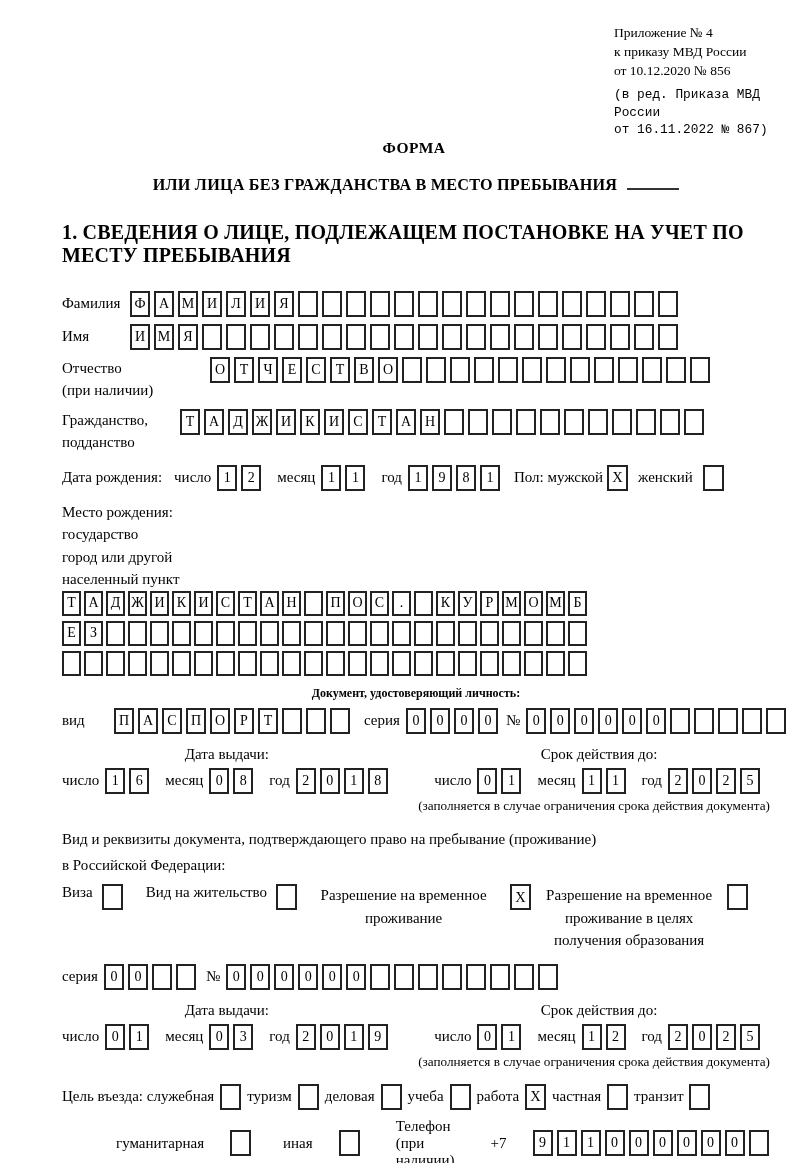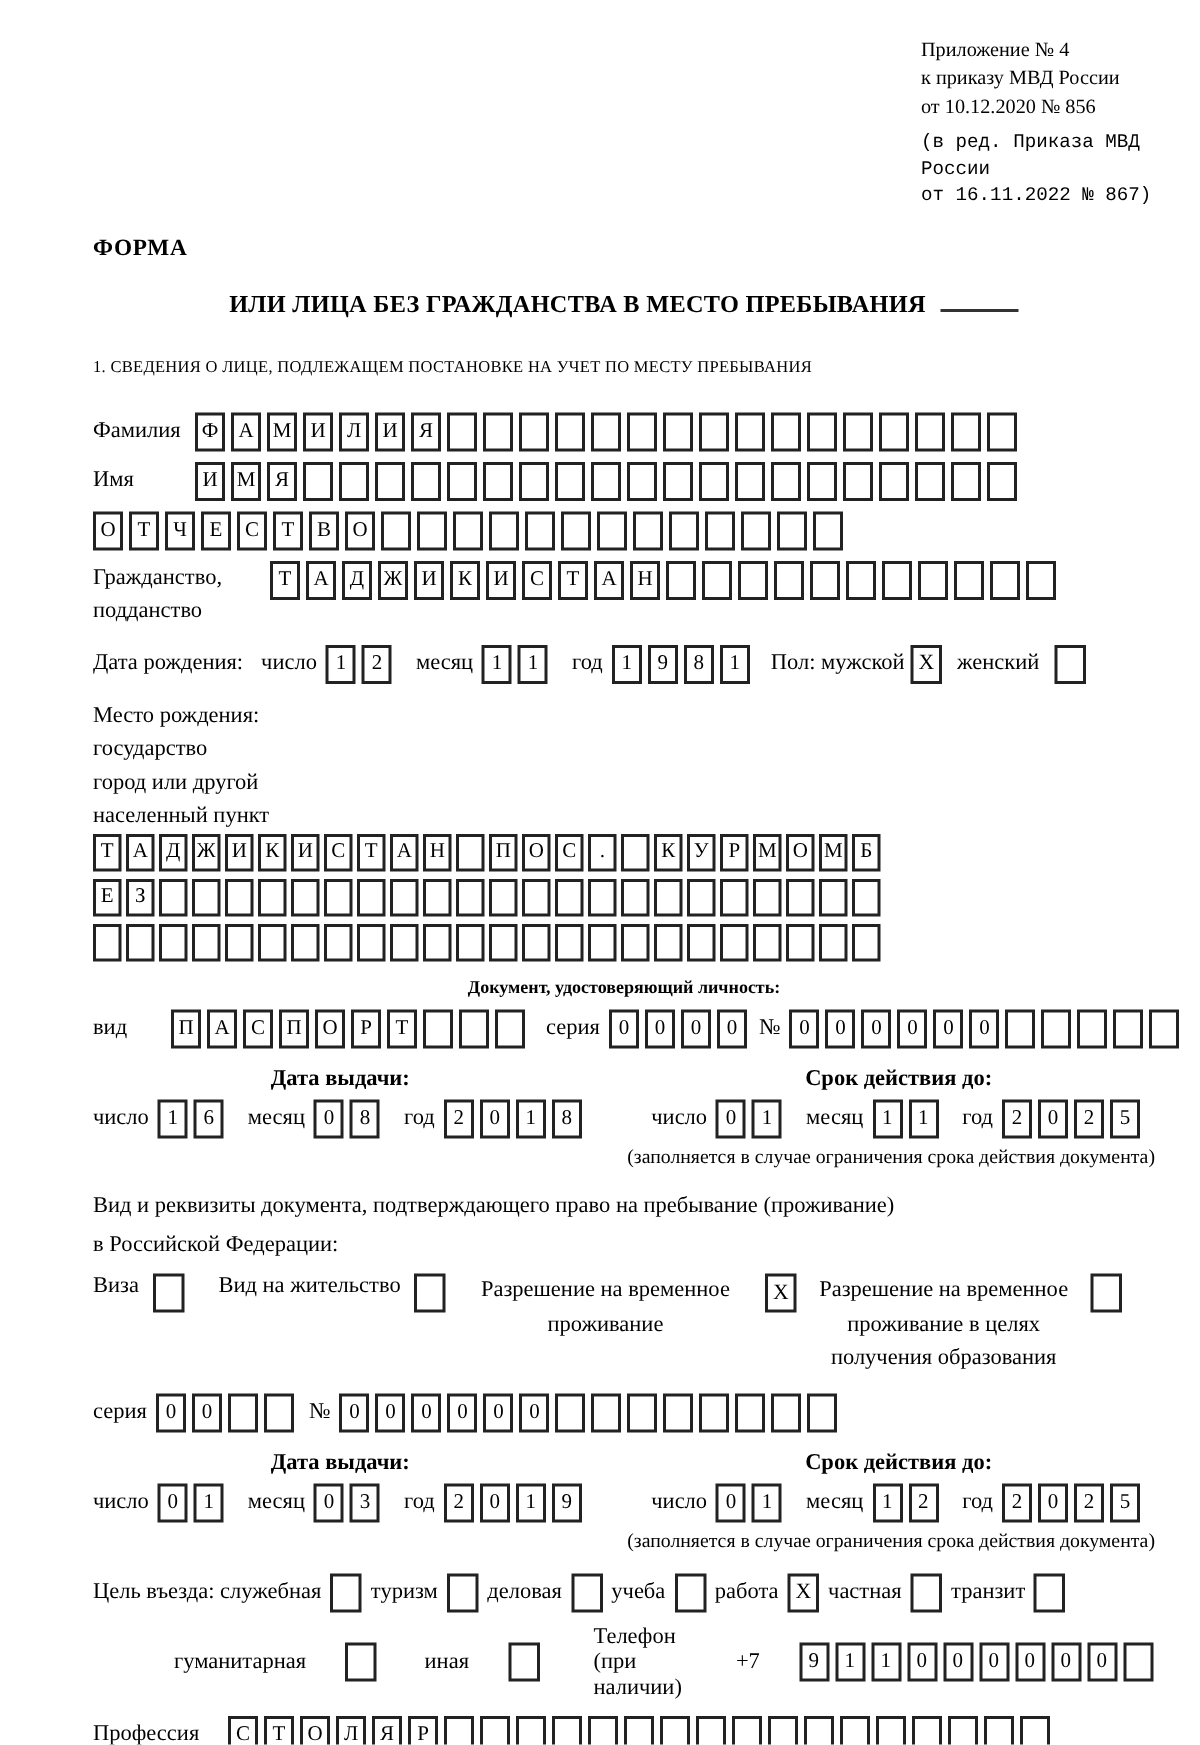--- a/index.html
+++ b/index.html
@@ -7,26 +7,26 @@
   body {
     width:800px; height:1163px; background:#ffffff; color:#000;
     font-family:"Liberation Serif","DejaVu Serif",serif;
     font-size:15px; overflow:hidden;
   }
   .page { padding:24px 30px 0 62px; }
 
   
   .appendix { margin-left:552px; font-size:13.5px; line-height:1.4; }
   .appendix-sub { margin-top:5px; font-size:12.8px; line-height:1.4;font-family:Liberation Mono, monospace; }
-  .forma { text-align:left; font-weight:bold; font-size:15.5px; margin-top:18px; padding-right:4px; letter-spacing:.5px; }
+  .forma { text-align:center; font-weight:bold; font-size:15.5px; margin-top:0; padding-right:4px; letter-spacing:.5px; }
 
   .title { text-align:center; font-weight:bold; font-size:16.2px; margin-top:16px; line-height:1.55; letter-spacing:.2px; }
   .blank-line { display:inline-block; width:52px; height:13px; border-bottom:2px solid #333; margin-left:10px; }
 
-  .section-title { font-weight:normal; font-size:11px; margin-top:22px; margin-bottom:24px; letter-spacing:.2px; }
+  .section-title { font-weight:bold; font-size:20px; margin-top:22px; margin-bottom:24px; letter-spacing:.2px; }
 
   .frow { display:flex; align-items:center; margin-top:7px; }
   .frow.top { align-items:flex-start; }
   .flabel { flex:none; line-height:1.5; }
   .w68 { width:68px; } .w118 { width:118px; } .w143 { width:143px; }
   .w148 { width:148px; }
 
   .boxrow { display:flex; flex:none; align-items:center; }
   .box {
     flex:none; width:20px; height:26px; border:2px solid #222;
@@ -41,21 +41,21 @@
     display:inline-flex; align-items:center; justify-content:center;
     font-size:14.5px; background:#fff;
   }
 
   .dg { display:flex; align-items:center; }
   .dg .dg-label { margin-right:6px; margin-left:12px; }
   .dg .dg-label:first-child { margin-left:0; }
 
   .dates-block { display:flex; justify-content:space-between; margin-top:12px; padding-right:6px; }
   .dcol { }
-  .dhead { text-align:center; margin-bottom:5px;font-weight:bold; }
+  .dhead { text-align:center; margin-bottom:5px; }
   .note-right { text-align:right; font-size:13.2px; margin-top:4px; }
 
   .doc-header { text-align:center; font-weight:bold; font-size:12px; margin-top:10px; }
 
   .intro { margin-top:12px; line-height:1.75; }
 
   .opts-row { display:flex; align-items:flex-start; margin-top:6px; gap:9px; }
   .opt-wrap { width:195px; text-align:center; line-height:1.5; flex:none; }
   .opt-wrap2 { width:178px; text-align:center; line-height:1.5; flex:none; }
   .gap-l { margin-left:14px; }
@@ -144,20 +144,24 @@
         <span class="box"></span>
         <span class="box"></span>
         <span class="box"></span>
         <span class="box"></span>
         <span class="box"></span>
         <span class="box"></span>
       </span>
   </div>
 
   <div class="frow top">
+    <span class="flabel w148">
+      <div>Отчество</div>
+      <div>(при наличии)</div>
+    </span>
     <span class="boxrow">
         <span class="box">О</span>
         <span class="box">Т</span>
         <span class="box">Ч</span>
         <span class="box">Е</span>
         <span class="box">С</span>
         <span class="box">Т</span>
         <span class="box">В</span>
         <span class="box">О</span>
         <span class="box"></span>

